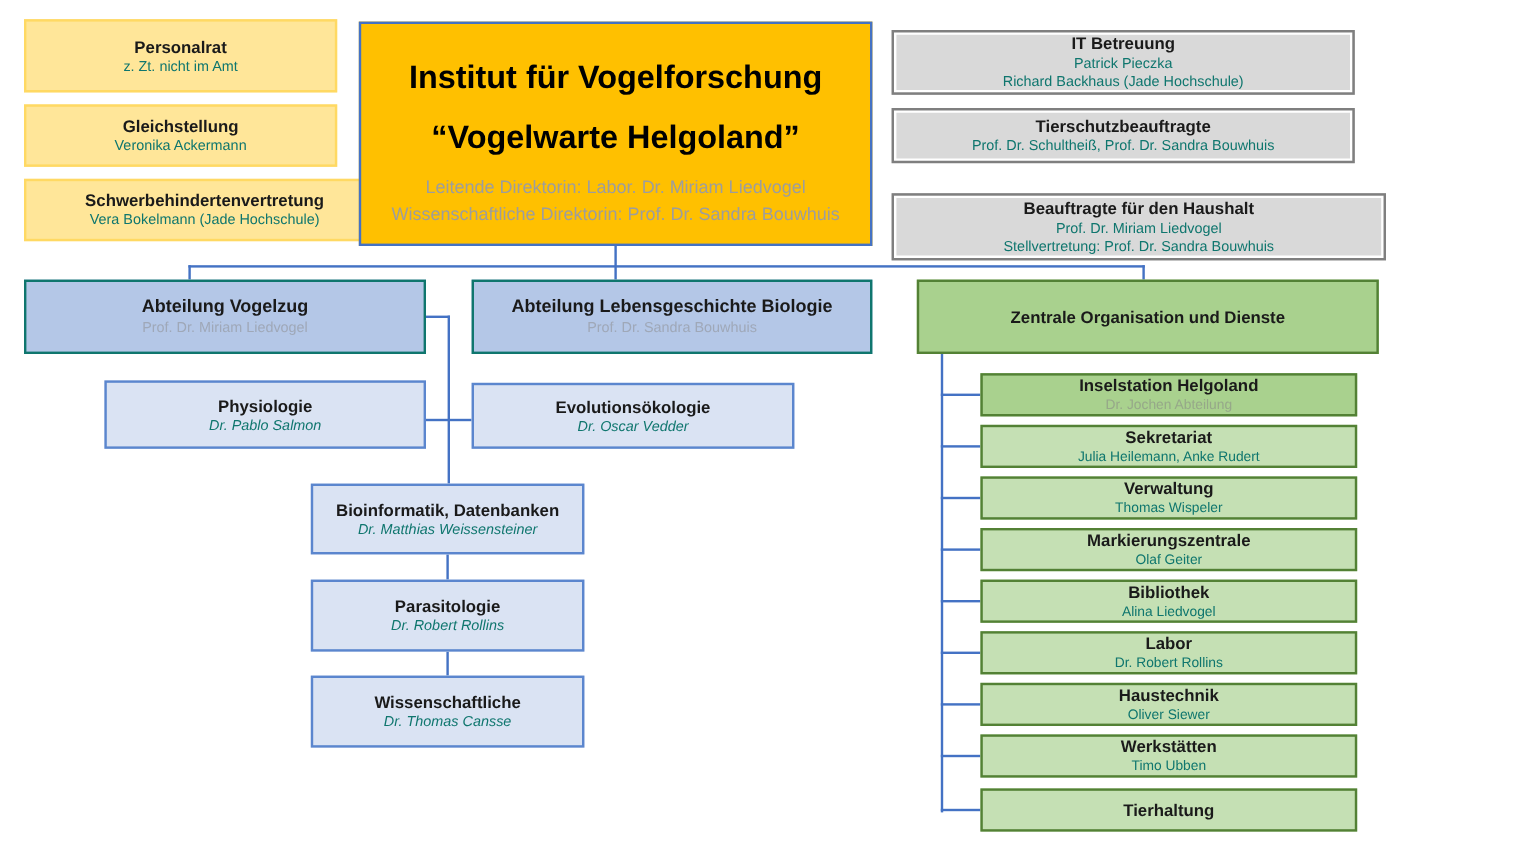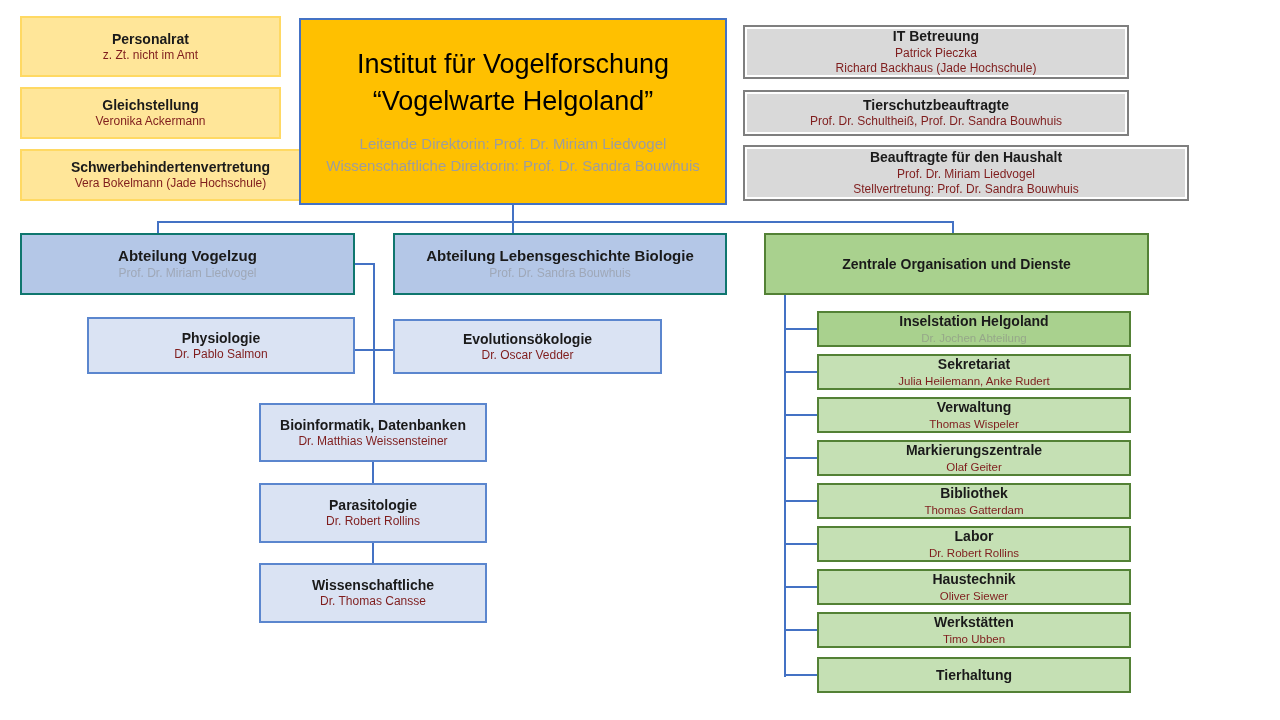--- a/index.html
+++ b/index.html
@@ -5,40 +5,40 @@
   html,body{margin:0;padding:0;background:#fff;}
   .stage{
     position:relative;width:1280px;height:720px;background:#ffffff;overflow:hidden;
     font-family:"Liberation Sans", sans-serif;
   }
   .box{
     position:absolute;box-sizing:border-box;display:flex;flex-direction:column;
     justify-content:center;align-items:center;text-align:center;padding:2px 8px;
   }
   .box-title{font-weight:bold;color:#1a1a1a;line-height:1.3;}
-  .box-name{color:#7f1d1d;line-height:1.3;}
+  .box-name{color:#0f766e;line-height:1.3;}
   
   .yellow{background:#FFE699;border:2px solid #FFD963;}
   .yellow .box-title{font-size:14px;}
   .yellow .box-name{font-size:12px;}
   
   .orange{background:#FFC000;border:2px solid #4472C4;}
-  .orange .root-title{font-weight:normal;color:#000;font-size:27px;line-height:1.35;}
+  .orange .root-title{font-weight:bold;color:#000;font-size:27px;line-height:1.35;margin-top:13px;}
   .orange .root-sub{color:#9d9d9d;font-size:15px;line-height:1.45;margin-top:14px;}
   
   .gray{background:#D9D9D9;border:2px solid #7F7F7F;box-shadow:inset 0 0 0 2px #fff;}
   .gray .box-title{font-size:14px;}
   .gray .box-name{font-size:12px;}
   
   .blue-dark{background:#B4C7E7;border:2px solid #0f766e;}
   .blue-dark .box-title{font-size:15px;}
   .blue-dark .box-name{font-size:12px;color:#9FA8B8;}
   .blue-light{background:#DAE3F3;border:2px solid #5B86CE;}
   .blue-light .box-title{font-size:14px;}
-  .blue-light .box-name{font-size:12px;}
+  .blue-light .box-name{font-size:12px;font-style:italic;}
   
   .green-dark{background:#A9D18E;border:2px solid #538135;}
   .green-light{background:#C5E0B4;border:2px solid #538135;}
   .green-dark .box-title,.green-light .box-title{font-size:14px;}
   .green-dark .box-name{font-size:11.5px;color:#96A889;}
   .green-light .box-name{font-size:11.5px;}
   
   .conn{position:absolute;background:#4472C4;}
 </style>
 </head>
@@ -75,34 +75,34 @@
     <div class="box-name">Veronika Ackermann</div>
   </div>
   <div class="box yellow" style="left:20px;top:149px;width:301px;height:52px">
     <div class="box-title">Schwerbehindertenvertretung</div>
     <div class="box-name">Vera Bokelmann (Jade Hochschule)</div>
   </div>
 
   <div class="box orange" style="left:299px;top:18px;width:428px;height:187px">
     <div class="root-title">Institut für Vogelforschung</div>
     <div class="root-title">“Vogelwarte Helgoland”</div>
-    <div class="root-sub">Leitende Direktorin: Prof. Dr. Miriam Liedvogel</div>
+    <div class="root-sub">Leitende Direktorin: Labor. Dr. Miriam Liedvogel</div>
     <div class="root-sub" style="margin-top:0">Wissenschaftliche Direktorin: Prof. Dr. Sandra Bouwhuis</div>
   </div>
 
   <div class="box gray" style="left:743px;top:25px;width:386px;height:54px">
     <div class="box-title">IT Betreuung</div>
     <div class="box-name">Patrick Pieczka</div>
     <div class="box-name">Richard Backhaus (Jade Hochschule)</div>
   </div>
   <div class="box gray" style="left:743px;top:90px;width:386px;height:46px">
     <div class="box-title">Tierschutzbeauftragte</div>
     <div class="box-name">Prof. Dr. Schultheiß, Prof. Dr. Sandra Bouwhuis</div>
   </div>
-  <div class="box gray" style="left:743px;top:145px;width:446px;height:56px">
+  <div class="box gray" style="left:743px;top:161px;width:412px;height:56px">
     <div class="box-title">Beauftragte für den Haushalt</div>
     <div class="box-name">Prof. Dr. Miriam Liedvogel</div>
     <div class="box-name">Stellvertretung: Prof. Dr. Sandra Bouwhuis</div>
   </div>
 
   <div class="box blue-dark" style="left:20px;top:233px;width:335px;height:62px">
     <div class="box-title">Abteilung Vogelzug</div>
     <div class="box-name">Prof. Dr. Miriam Liedvogel</div>
   </div>
   <div class="box blue-dark" style="left:393px;top:233px;width:334px;height:62px">
@@ -145,21 +145,21 @@
   <div class="box green-light" style="left:817px;top:397px;width:314px;height:36px">
     <div class="box-title">Verwaltung</div>
     <div class="box-name">Thomas Wispeler</div>
   </div>
   <div class="box green-light" style="left:817px;top:440px;width:314px;height:36px">
     <div class="box-title">Markierungszentrale</div>
     <div class="box-name">Olaf Geiter</div>
   </div>
   <div class="box green-light" style="left:817px;top:483px;width:314px;height:36px">
     <div class="box-title">Bibliothek</div>
-    <div class="box-name">Thomas Gatterdam</div>
+    <div class="box-name">Alina Liedvogel</div>
   </div>
   <div class="box green-light" style="left:817px;top:526px;width:314px;height:36px">
     <div class="box-title">Labor</div>
     <div class="box-name">Dr. Robert Rollins</div>
   </div>
   <div class="box green-light" style="left:817px;top:569px;width:314px;height:36px">
     <div class="box-title">Haustechnik</div>
     <div class="box-name">Oliver Siewer</div>
   </div>
   <div class="box green-light" style="left:817px;top:612px;width:314px;height:36px">

